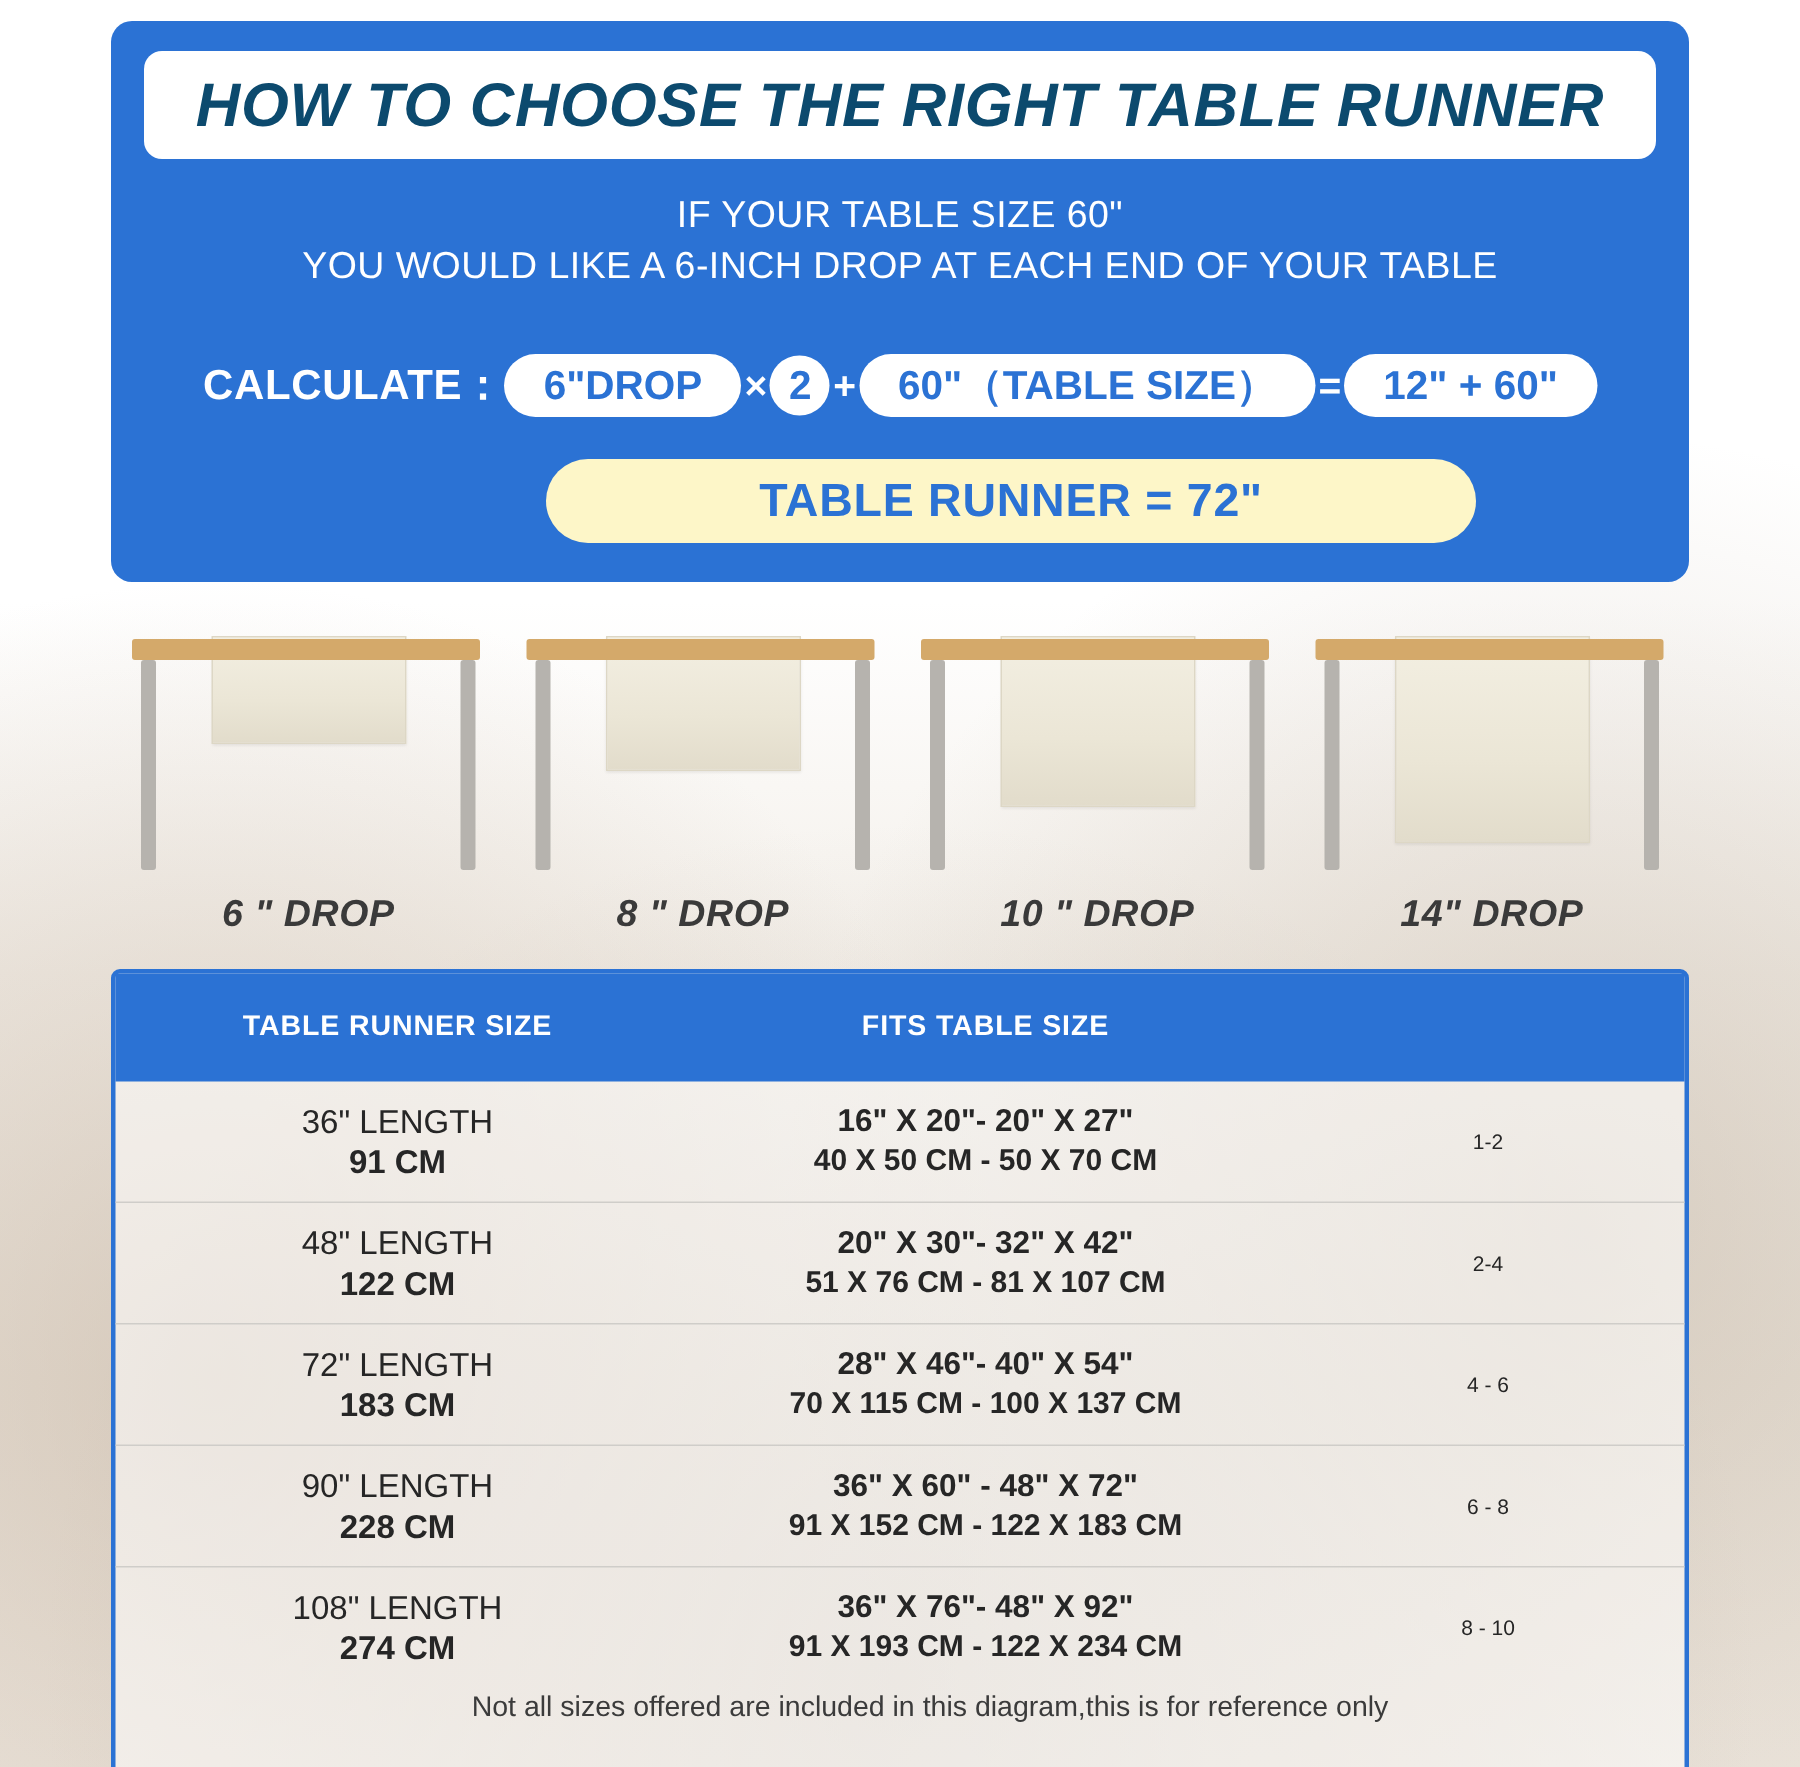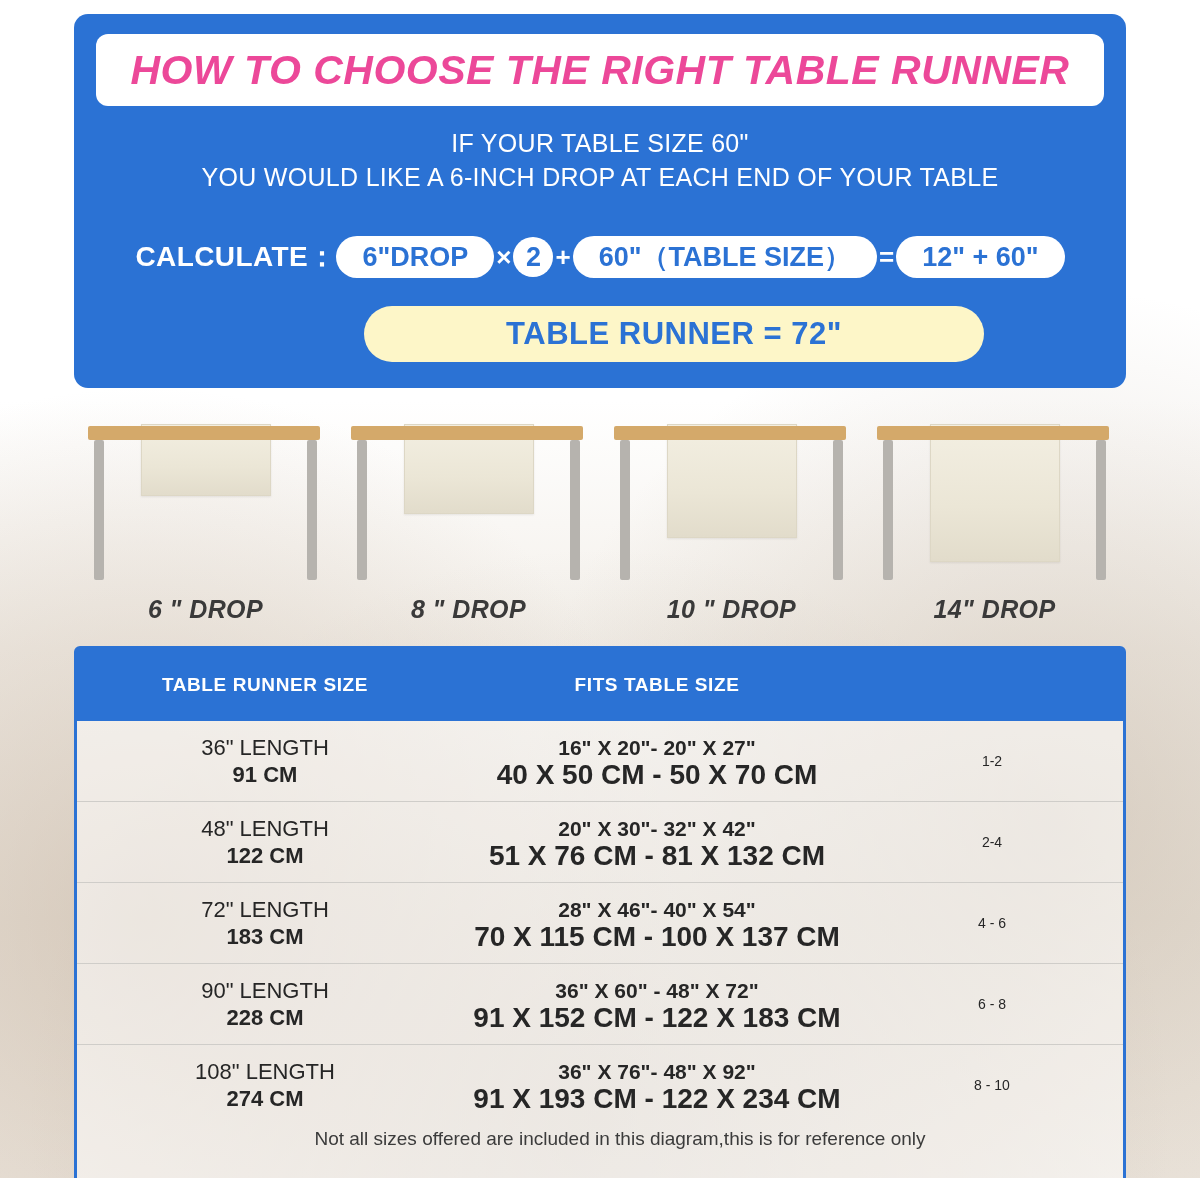--- a/index.html
+++ b/index.html
@@ -52,21 +52,21 @@
     border-radius: 12px;
     display: flex;
     align-items: center;
     justify-content: center;
   }
   .title-pill span {
     font-size: 41px;
     font-weight: bold;
     font-style: italic;
     letter-spacing: 0.5px;
-    color: #ec4899;
+    color: #0c4a6e;
     white-space: nowrap;
   }
   .sub-lines {
     position: absolute;
     left: 0;
     top: 112px;
     width: 1052px;
     text-align: center;
     color: #ffffff;
   }
@@ -220,21 +220,21 @@
   }
   .trow:last-child { border-bottom: none; }
   .trow > div {
     text-align: center;
     color: #262626;
     line-height: 27px;
   }
   .c1-l1 { font-size: 22px; }
   .c1-l2 { font-size: 22px; font-weight: bold; }
   .c2-l1 { font-size: 21px; font-weight: bold; }
-  .c2-l2 { font-size: 28px; font-weight: bold; }
+  .c2-l2 { font-size: 20px; font-weight: bold; }
   .c3 { font-size: 14px; }
   .footnote {
     position: absolute;
     left: 0;
     top: 1128px;
     width: 1200px;
     text-align: center;
     font-size: 19px;
     color: #3b3b3b;
     margin-left: 20px;
@@ -328,21 +328,21 @@
       <div class="col3 c3">1-2</div>
     </div>
 
     <div class="trow">
       <div class="col1">
         <div class="c1-l1">48" LENGTH</div>
         <div class="c1-l2">122 CM</div>
       </div>
       <div class="col2">
         <div class="c2-l1">20" X 30"- 32" X 42"</div>
-        <div class="c2-l2">51 X 76 CM - 81 X 132 CM</div>
+        <div class="c2-l2">51 X 76 CM - 81 X 107 CM</div>
       </div>
       <div class="col3 c3">2-4</div>
     </div>
 
     <div class="trow">
       <div class="col1">
         <div class="c1-l1">72" LENGTH</div>
         <div class="c1-l2">183 CM</div>
       </div>
       <div class="col2">

